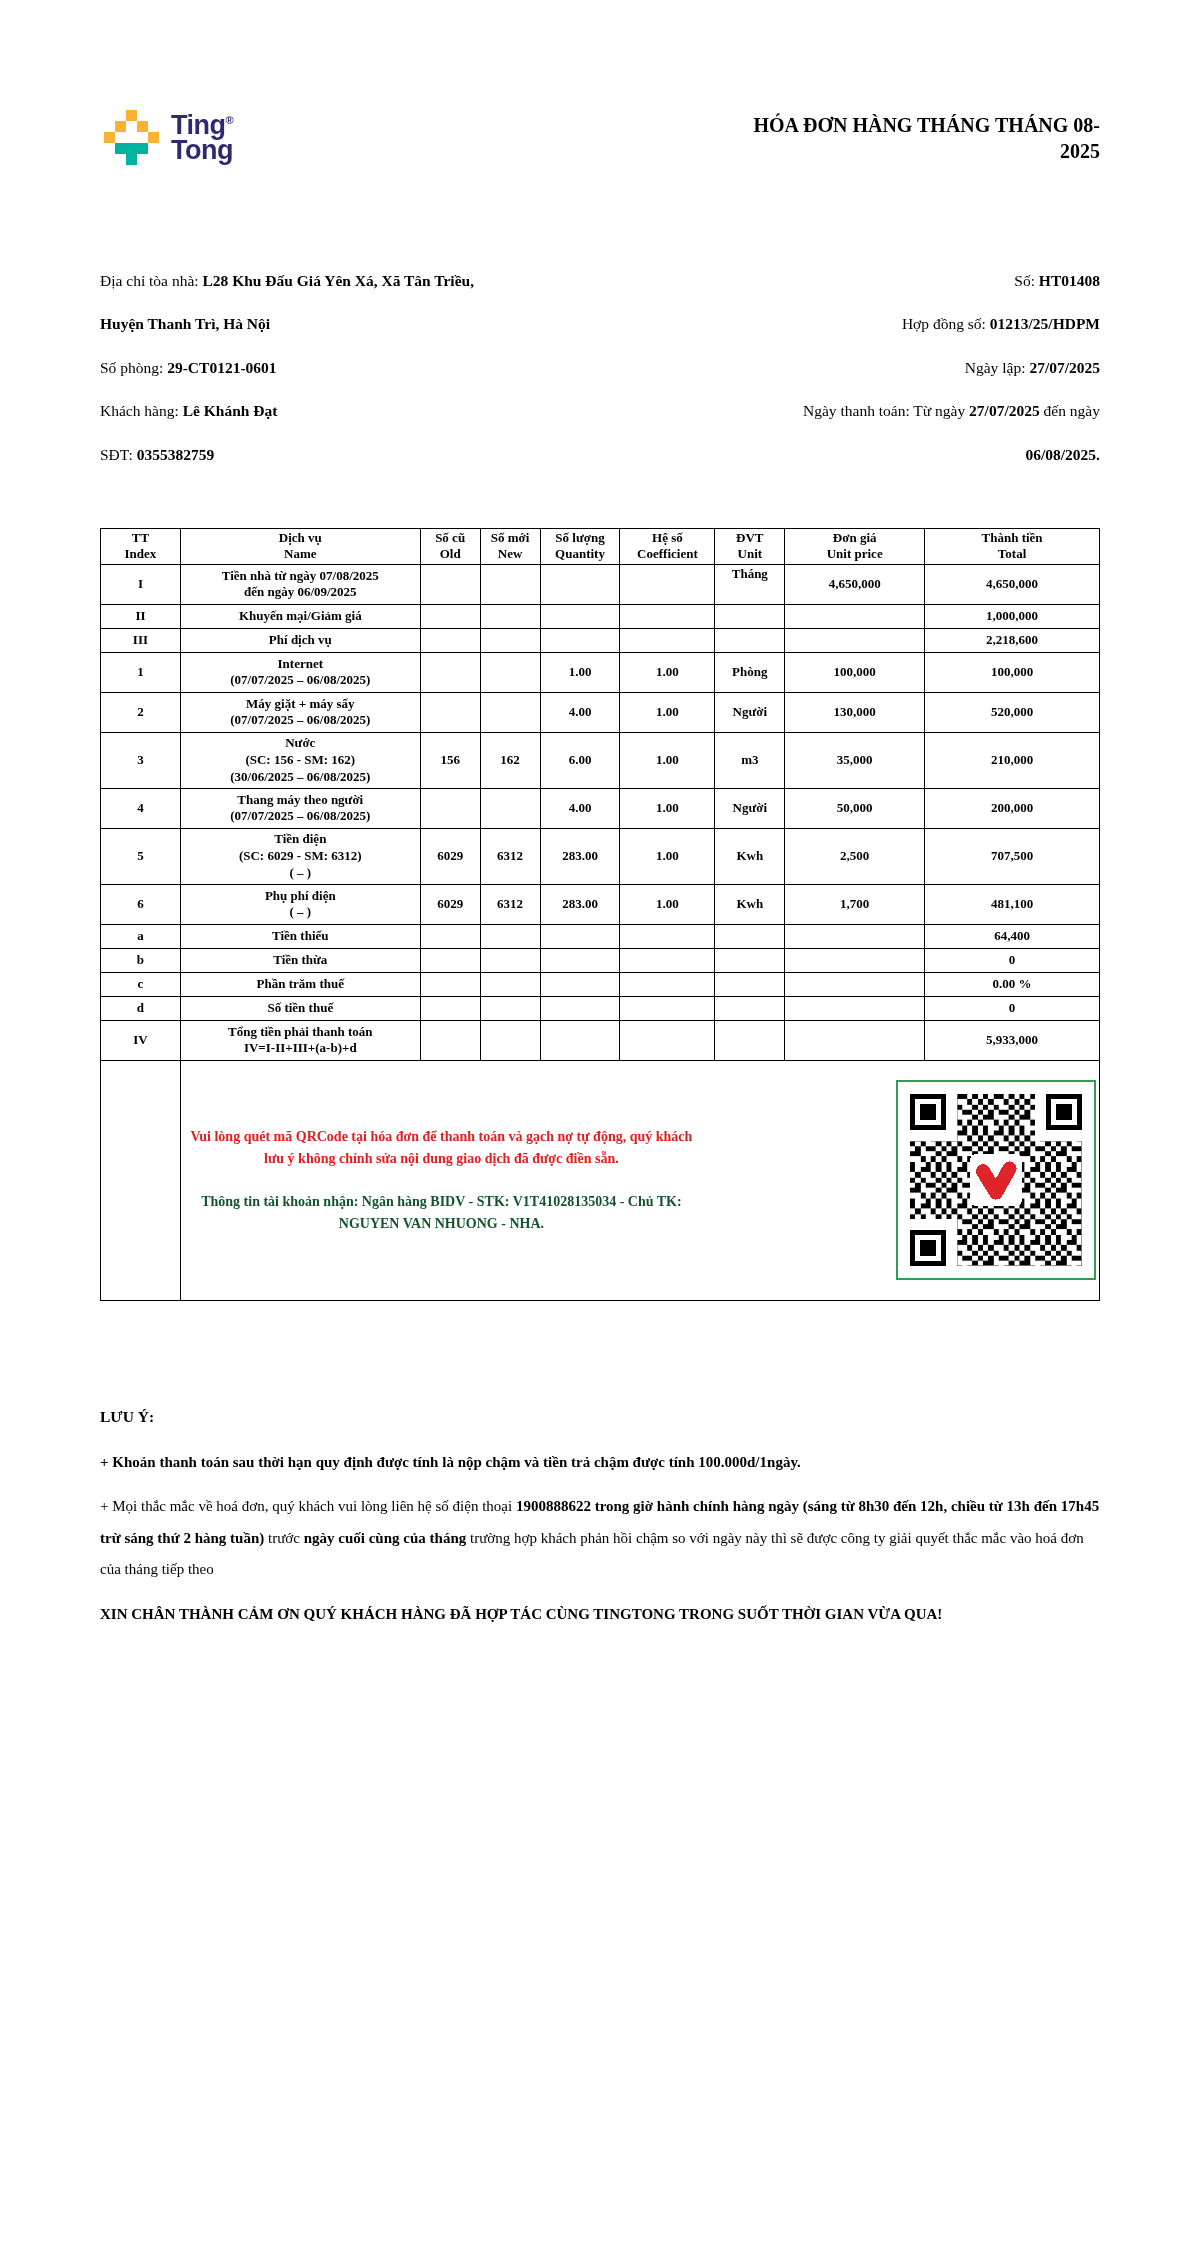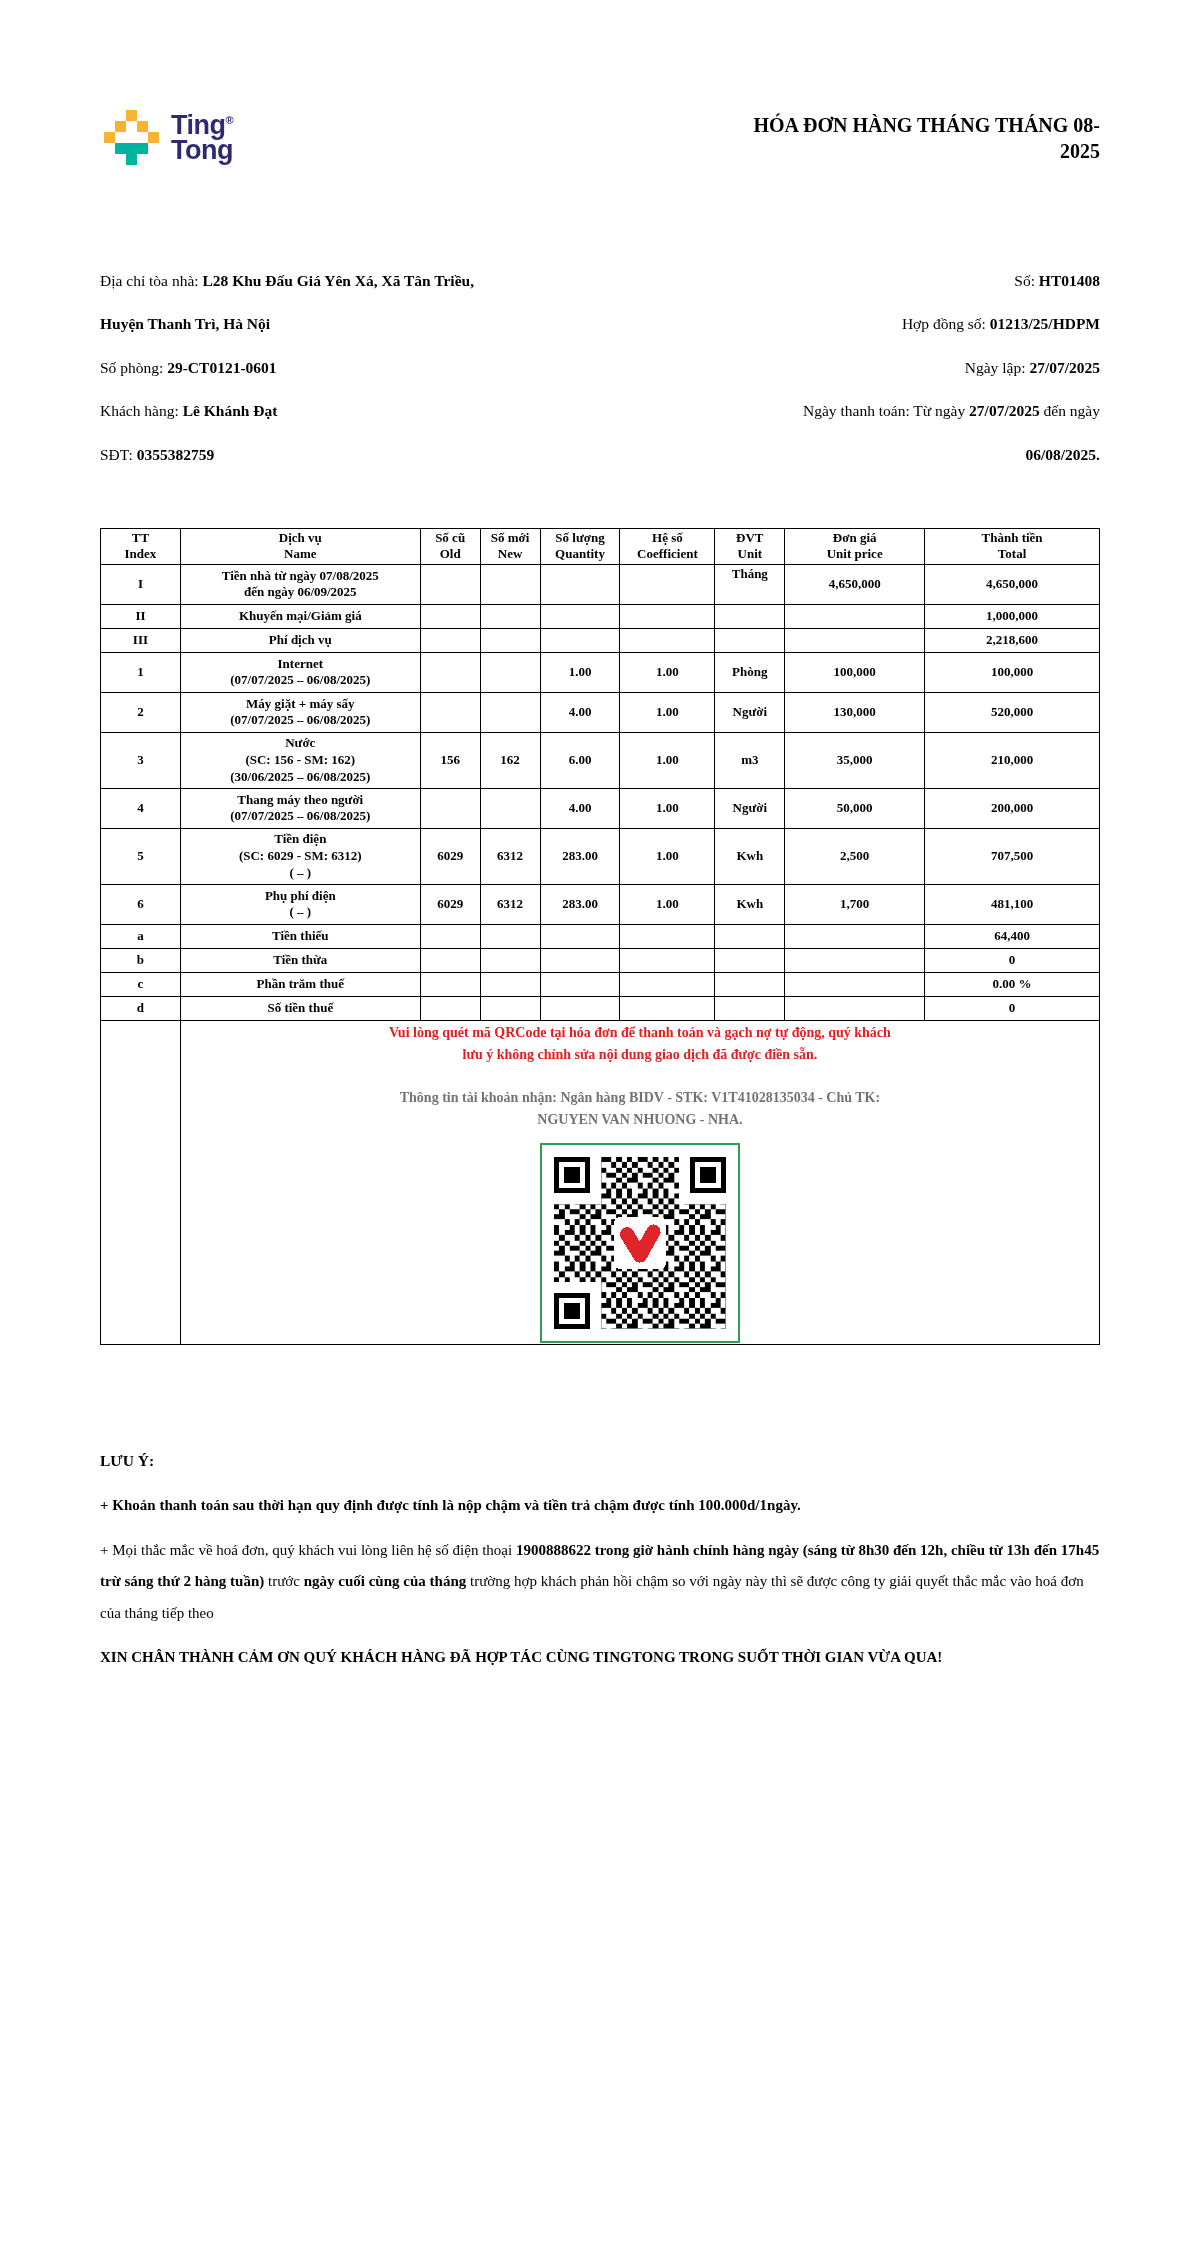--- a/index.html
+++ b/index.html
@@ -40,24 +40,24 @@
   td.name { text-align:left; vertical-align:top; padding:2px 4px 2px 5px; }
   td.money { text-align:right; padding-right:7px; }
   tr.h24{height:24px} tr.h28{height:28px} tr.h36{height:36px}
   tr.h40{height:40px} tr.h56{height:56px} tr.h240{height:240px}
 
   td.words-cell { text-align:left; padding-left:95px; font-weight:normal;
     font-style:italic; font-size:13.5px; }
   td.words-cell b { font-weight:bold; }
 
   td.qr-cell { padding:10px 16px 10px 58px; font-weight:normal; text-align:left; }
-  .qr-flex { display:flex; align-items:center; justify-content:space-between; gap:12px;flex-direction:column; }
+  .qr-flex { display:flex; align-items:center; justify-content:space-between; gap:24px; }
   .pay-text { width:515px; font-size:14px; line-height:1.55; }
   .red-note { color:#e0201f; margin:0 0 22px 0; }
-  .account { color:#737373; margin:0; }
+  .account { color:#14532d; margin:0; }
   .account b { font-weight:bold; }
   .qr-box { border:2px solid #2f9e52; background:#fff; padding:12px; flex:0 0 auto; }
   svg.qr { width:172px; height:172px; display:block; }
 
   
   .footer { margin-top:100px; font-size:15px; }
   .footer p { margin:0 0 13px 0; line-height:2.1; }
   .fn-heading { font-weight:bold; font-size:15.5px; }
   .fn-note1 { font-weight:bold; }
   .fn-note2 .b { font-weight:bold; }
@@ -348,20 +348,34 @@
         <td class="name">Số tiền thuế</td>
         <td></td>
             <td></td>
         <td></td>
             <td></td>
         <td></td>
             <td></td>
         <td class="money">0</td>
       </tr>
 
+      <tr class="h40">
+        <td>IV</td>
+        <td class="name">
+          <div>Tổng tiền phải thanh toán</div>
+          <div>IV=I-II+III+(a-b)+d</div>
+        </td>
+        <td></td>
+            <td></td>
+        <td></td>
+            <td></td>
+        <td></td>
+            <td></td>
+        <td class="money">5,933,000</td>
+      </tr>
 
 
       <tr class="h240">
         <td></td>
         <td class="qr-cell" colspan="8">
           <div class="qr-flex">
             <div class="pay-text">
               <p class="red-note">Vui lòng quét mã QRCode tại hóa đơn để thanh toán và gạch nợ tự động, quý khách lưu ý không chỉnh sửa nội dung giao dịch đã được điền sẵn.</p>
               <p class="account">
                 <span>Thông tin tài khoản nhận: Ngân hàng BIDV - STK: </span><b>V1T41028135034</b><span> - Chủ TK: </span><b>NGUYEN VAN NHUONG - NHA.</b>

